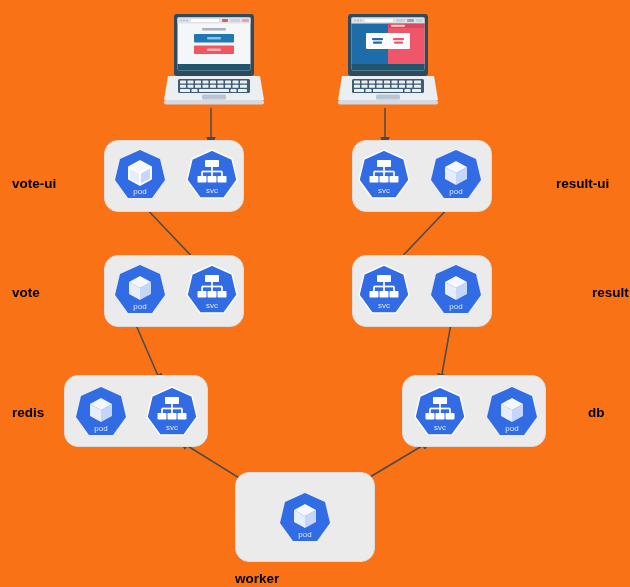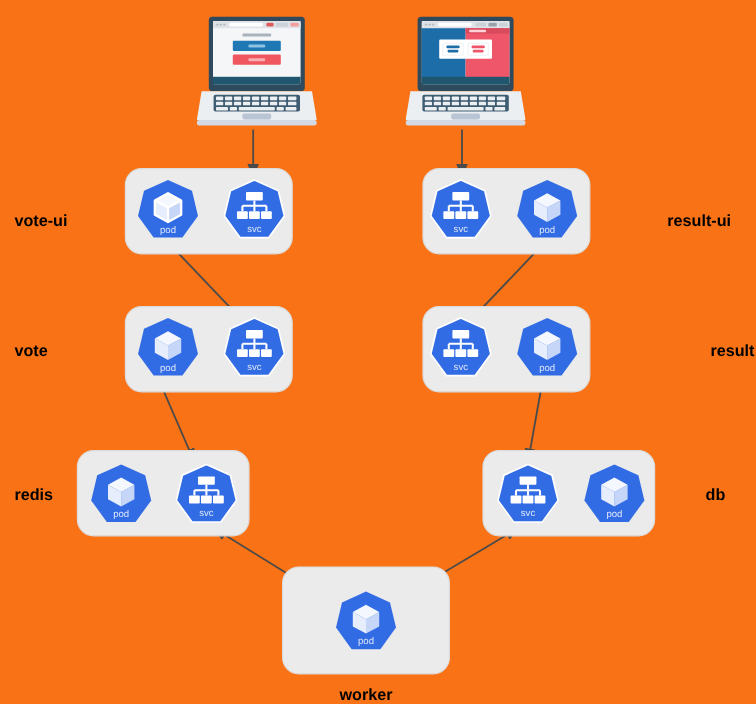--- a/index.html
+++ b/index.html
@@ -30,21 +30,21 @@
   .group-label {
     position: absolute;
     font-size: 13.5px;
     font-weight: bold;
     color: #000000;
     white-space: nowrap;
     line-height: 1;
   }
   .group-label.left  { text-align: left;  }
   .group-label.right { text-align: left;  }
-  .group-label.center{ text-align: center; }
+  .group-label.center{ }
 
   
   .k8s-icon {
     position: absolute;
     width: 52px;
     height: 52px;
   }
   .k8s-icon svg { display: block; width: 52px; height: 52px; }
 
   

